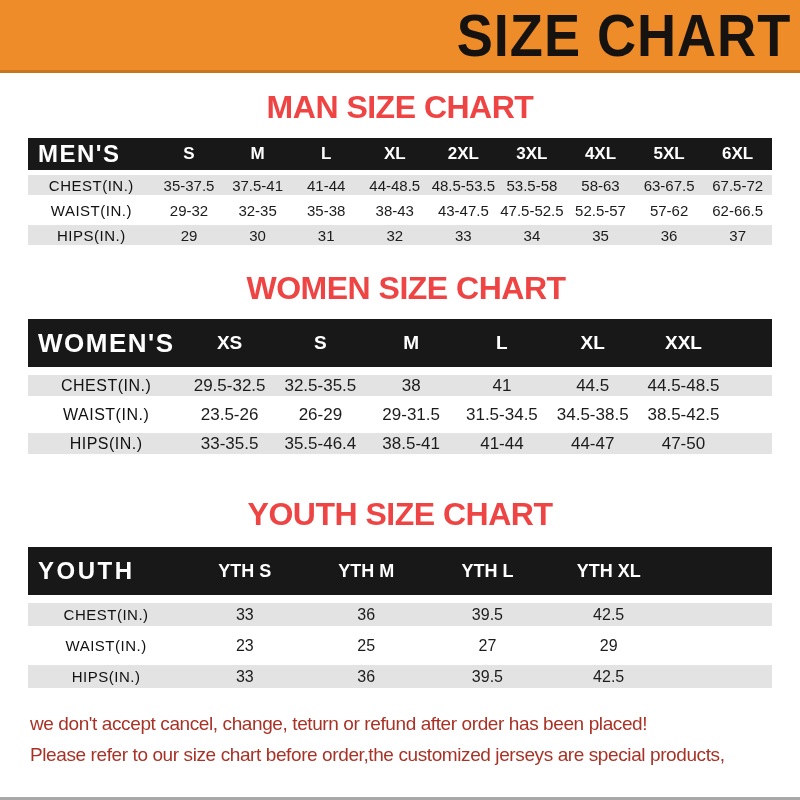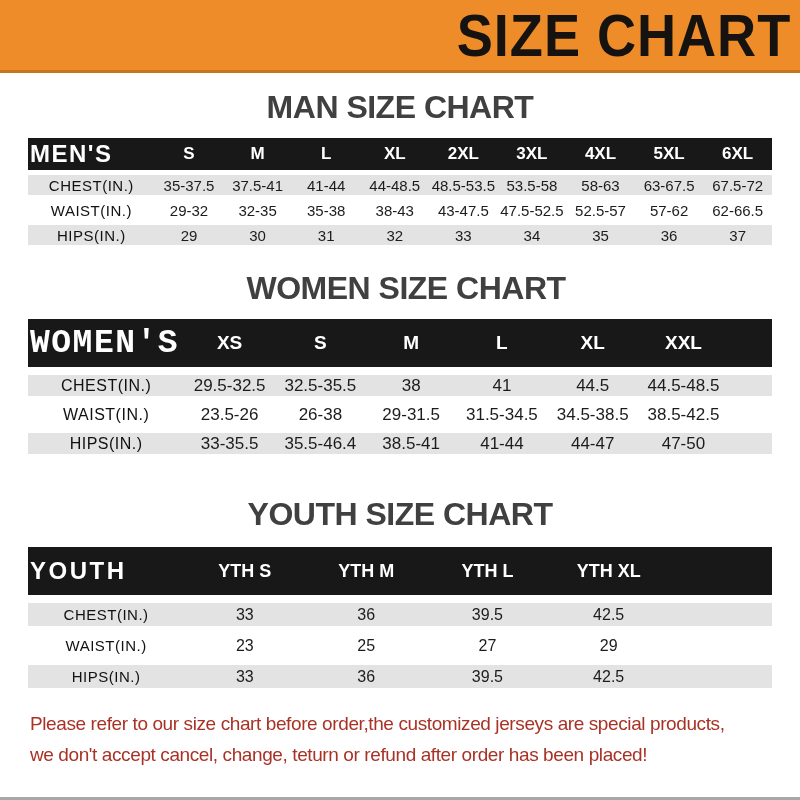--- a/index.html
+++ b/index.html
@@ -23,21 +23,21 @@
     letter-spacing: 1px;
     color: #151210;
     transform: scale(0.95, 1.04);
     white-space: nowrap;
   }
 
   
   .section-title {
     text-align: center;
     font-size: 32px; font-weight: bold;
-    color: #404040;
+    color: #ef4444;
     height: 34px; line-height: 34px;
     letter-spacing: -0.5px;
     white-space: nowrap;
   }
   .title-man   { margin-top: 17px; }
   .title-women { margin-top: 26px; padding-left: 12px; }
   .title-youth { margin-top: 43px; }
 
   
   table.size-table {
@@ -47,41 +47,41 @@
   }
   .size-table th, .size-table td {
     padding: 0; vertical-align: middle;
     white-space: nowrap; overflow: hidden;
   }
   .size-table thead th {
     background: #181818; color: #ffffff;
     text-align: center;
   }
   .size-table thead th.corner {
-    text-align: left; padding-left: 2px;
+    text-align: left; padding-left: 10px;
     font-weight: bold; letter-spacing: 1.5px;
   }
   .size-table tbody td {
     text-align: center; color: #1c1c1c;
   }
   .size-table tbody tr:nth-child(odd)  td { background: #e3e3e3; }
   .size-table tbody tr:nth-child(even) td { background: #ffffff; }
   .size-table tbody td.row-label { color: #111111; letter-spacing: 0.5px; }
 
   
   .men { margin-top: 14px; }
   .men thead th { height: 32px; font-size: 17px; font-weight: 600; }
   .men thead th.corner { font-size: 24px; }
   .men tbody td { height: 20px; font-size: 15px; border-top: 5px solid #fff; }
   .men tbody td.row-label { font-size: 15px; }
 
   
   .women { margin-top: 14px; }
   .women thead th { height: 48px; font-size: 19px; font-weight: 600; }
-  .women thead th.corner { font-size: 33px; font-family: Liberation Mono, monospace; }
+  .women thead th.corner { font-size: 26px; }
   .women tbody td { height: 21px; font-size: 17px; border-top: 8px solid #fff; }
   .women tbody td.row-label { font-size: 16px; }
 
   
   .youth { margin-top: 16px; }
   .youth thead th { height: 48px; font-size: 18px; font-weight: 600; }
   .youth thead th.corner { font-size: 24px; letter-spacing: 2.5px; }
   .youth tbody td { height: 23px; font-size: 16px; border-top: 8px solid #fff; }
   .youth tbody td.row-label { font-size: 15px; }
 
@@ -206,21 +206,21 @@
       <td>32.5-35.5</td>
       <td>38</td>
       <td>41</td>
       <td>44.5</td>
       <td>44.5-48.5</td>
       <td></td>
     </tr>
     <tr>
       <td class="row-label">WAIST(IN.)</td>
       <td>23.5-26</td>
-      <td>26-38</td>
+      <td>26-29</td>
       <td>29-31.5</td>
       <td>31.5-34.5</td>
       <td>34.5-38.5</td>
       <td>38.5-42.5</td>
       <td></td>
     </tr>
     <tr>
       <td class="row-label">HIPS(IN.)</td>
       <td>33-35.5</td>
       <td>35.5-46.4</td>
@@ -276,17 +276,17 @@
       <td>33</td>
       <td>36</td>
       <td>39.5</td>
       <td>42.5</td>
       <td></td>
     </tr>
   </tbody>
 </table>
 
 <div class="footer-note">
+  <div>we don't accept cancel, change, teturn or refund after order has been placed!</div>
   <div>Please refer to our size chart before order,the customized jerseys are special products,</div>
-  <div>we don't accept cancel, change, teturn or refund after order has been placed!</div>
 </div>
 
 <div class="photo-bottom-edge"></div>
 
 </body></html>

